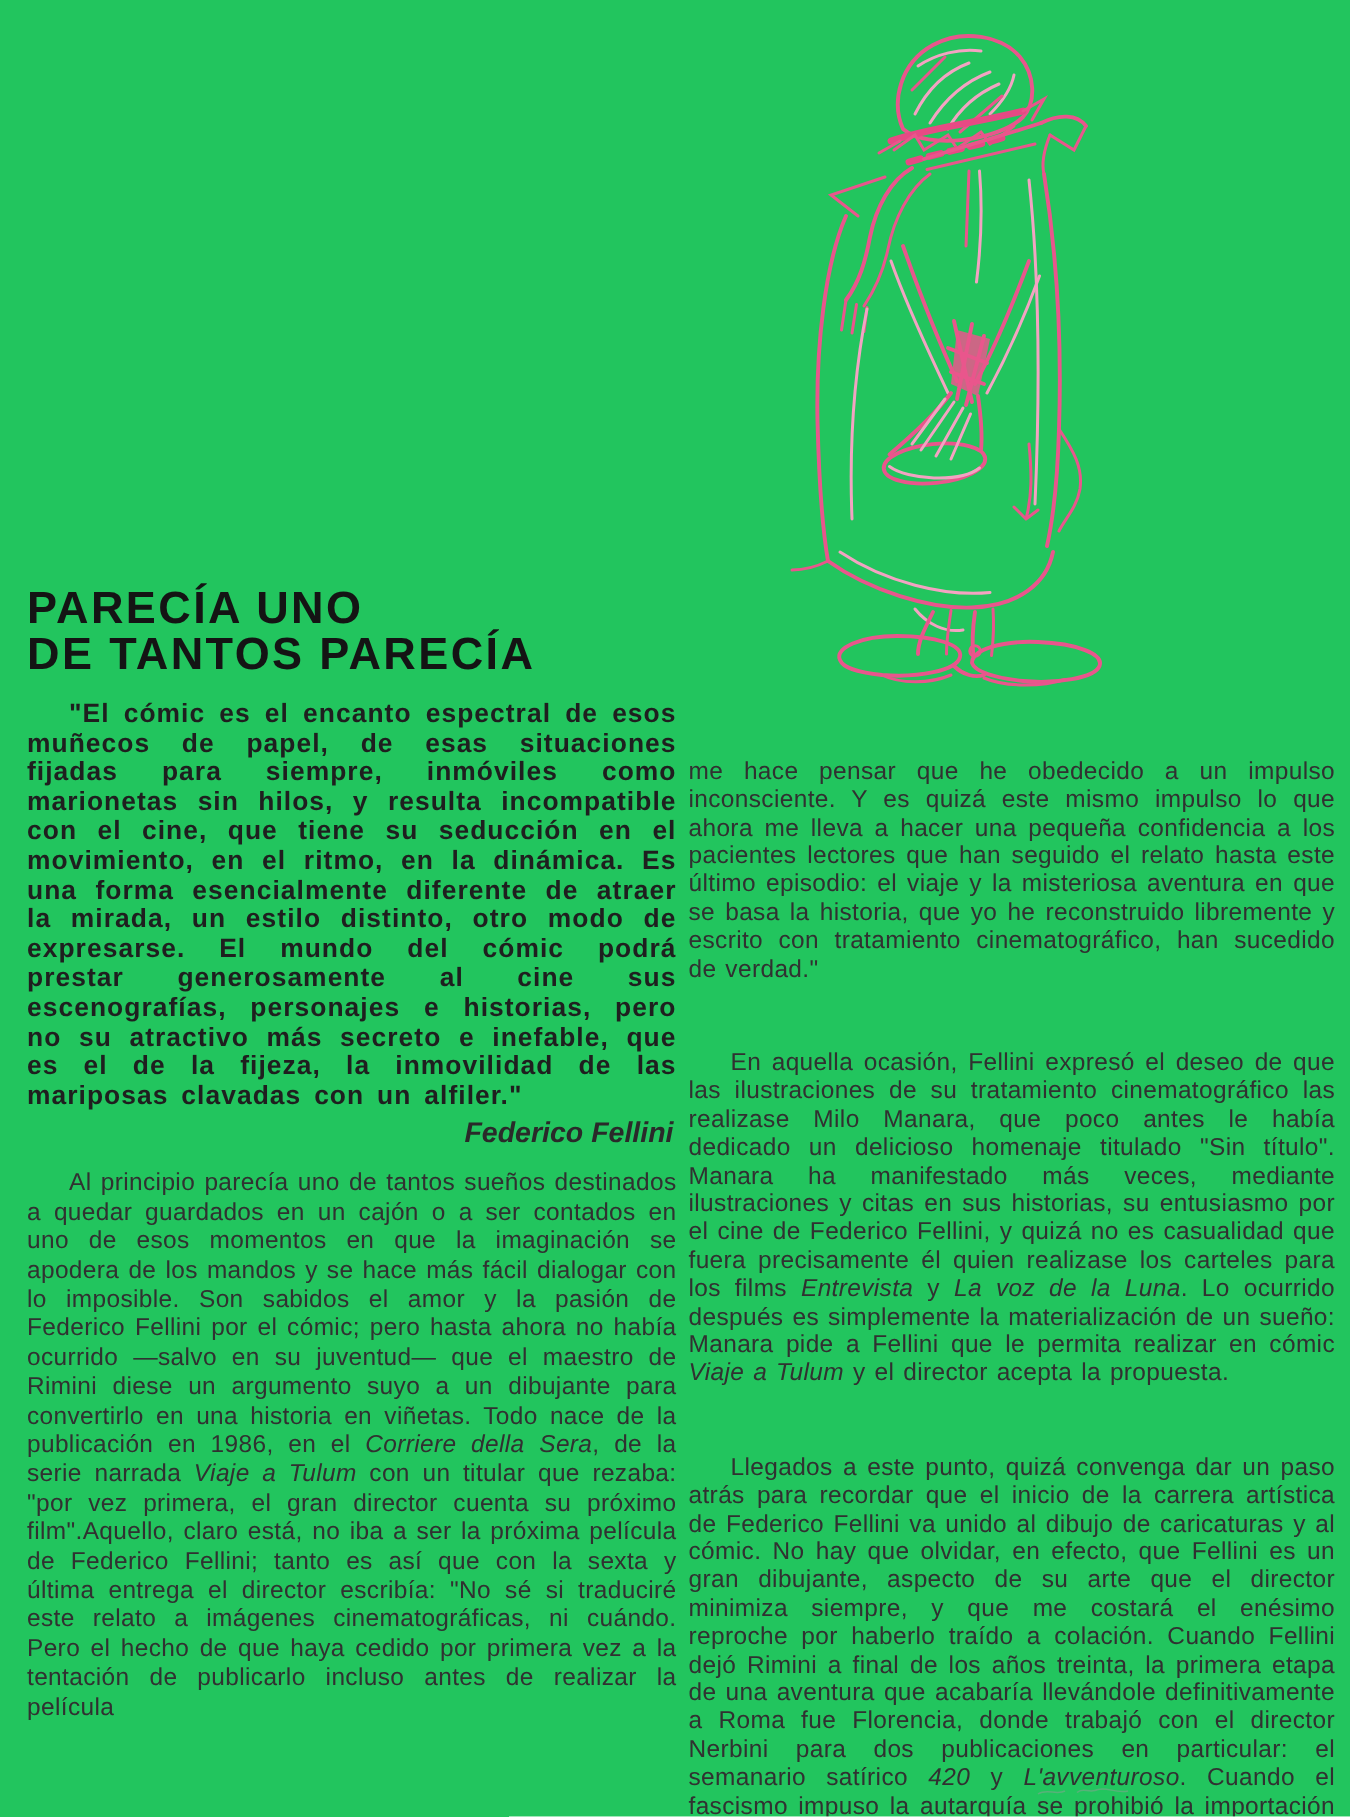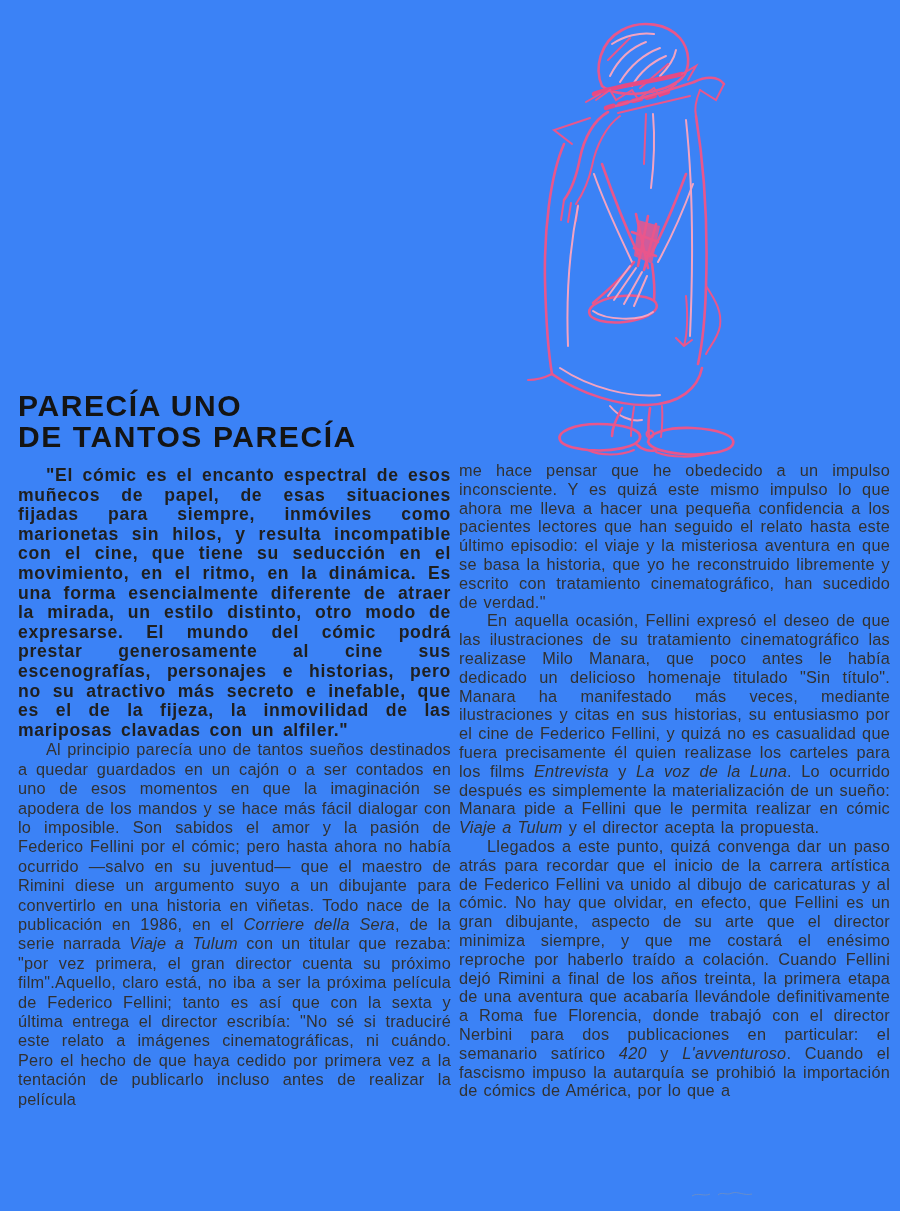--- a/index.html
+++ b/index.html
@@ -1,20 +1,20 @@
 <!DOCTYPE html>
 <html><head>
 <meta charset="utf-8">
 <style>
   html,body { margin:0; padding:0; background:#ffffff; }
   .page {
     position: relative;
     width: 900px;
     height: 1211px;
-    background: #3b82f6;
+    background: #22c55e;
     overflow: hidden;
     font-family: "Liberation Sans", sans-serif;
     color: #313131;
   }
   .sketch {
     position: absolute;
     left: 490px;
     top: 16px;
     width: 310px;
     height: 450px;
@@ -67,21 +67,21 @@
   .para {
     margin: 0;
     font-size: 16.3px;
     line-height: 19.4px;
     letter-spacing: 0.25px;
     word-spacing: 1.2px;
     text-align: justify;
     text-indent: 28px;
     color: #313131;
   }
-  .col-right .para { line-height: 18.8px; }
+  .col-right .para { line-height: 18.8px; margin-top: 44px; }
   .para.no-indent { text-indent: 0; }
   .smudge {
     position: absolute;
     left: 688px;
     top: 1188px;
     width: 70px;
     height: 12px;
     opacity: 0.45;
   }
 </style>
@@ -160,20 +160,21 @@
     <path class="s1" stroke-width="3.4" d="M146,428 C152,434 160,436 166,434"></path>
   </svg>
 
   <h1 class="headline" style="margin:0;">
     <span style="display:block;">PARECÍA UNO</span>
     <span style="display:block;">DE TANTOS PARECÍA</span>
   </h1>
 
   <div class="col-left">
     <p class="pull-quote">"El cómic es el encanto espectral de esos muñecos de papel, de esas situaciones fijadas para siempre, inmóviles como marionetas sin hilos, y resulta incompatible con el cine, que tiene su seducción en el movimiento, en el ritmo, en la dinámica. Es una forma esencialmente diferente de atraer la mirada, un estilo distinto, otro modo de expresarse. El mundo del cómic podrá prestar generosamente al cine sus escenografías, personajes e historias, pero no su atractivo más secreto e inefable, que es el de la fijeza, la inmovilidad de las mariposas clavadas con un alfiler."</p>
+    <p class="attribution">Federico Fellini</p>
     <p class="para">Al principio parecía uno de tantos sueños destinados a quedar guardados en un cajón o a ser contados en uno de esos momentos en que la imaginación se apodera de los mandos y se hace más fácil dialogar con lo imposible. Son sabidos el amor y la pasión de Federico Fellini por el cómic; pero hasta ahora no había ocurrido —salvo en su juventud— que el maestro de Rimini diese un argumento suyo a un dibujante para convertirlo en una historia en viñetas. Todo nace de la publicación en 1986, en el <i>Corriere della Sera</i>, de la serie narrada <i>Viaje a Tulum</i> con un titular que rezaba: "por vez primera, el gran director cuenta su próximo film".Aquello, claro está, no iba a ser la próxima película de Federico Fellini; tanto es así que con la sexta y última entrega el director escribía: "No sé si traduciré este relato a imágenes cinematográficas, ni cuándo. Pero el hecho de que haya cedido por primera vez a la tentación de publicarlo incluso antes de realizar la película</p>
   </div>
 
   <div class="col-right">
     <p class="para no-indent">me hace pensar que he obedecido a un impulso inconsciente. Y es quizá este mismo impulso lo que ahora me lleva a hacer una pequeña confidencia a los pacientes lectores que han seguido el relato hasta este último episodio: el viaje y la misteriosa aventura en que se basa la historia, que yo he reconstruido libremente y escrito con tratamiento cinematográfico, han sucedido de verdad."</p>
     <p class="para">En aquella ocasión, Fellini expresó el deseo de que las ilustraciones de su tratamiento cinematográfico las realizase Milo Manara, que poco antes le había dedicado un delicioso homenaje titulado "Sin título". Manara ha manifestado más veces, mediante ilustraciones y citas en sus historias, su entusiasmo por el cine de Federico Fellini, y quizá no es casualidad que fuera precisamente él quien realizase los carteles para los films <i>Entrevista</i> y <i>La voz de la Luna</i>. Lo ocurrido después es simplemente la materialización de un sueño: Manara pide a Fellini que le permita realizar en cómic <i>Viaje a Tulum</i> y el director acepta la propuesta.</p>
     <p class="para">Llegados a este punto, quizá convenga dar un paso atrás para recordar que el inicio de la carrera artística de Federico Fellini va unido al dibujo de caricaturas y al cómic. No hay que olvidar, en efecto, que Fellini es un gran dibujante, aspecto de su arte que el director minimiza siempre, y que me costará el enésimo reproche por haberlo traído a colación. Cuando Fellini dejó Rimini a final de los años treinta, la primera etapa de una aventura que acabaría llevándole definitivamente a Roma fue Florencia, donde trabajó con el director Nerbini para dos publicaciones en particular: el semanario satírico <i>420</i> y <i>L'avventuroso</i>. Cuando el fascismo impuso la autarquía se prohibió la importación de cómics de América, por lo que a</p>
   </div>
 
   <svg class="smudge" viewBox="0 0 70 12" aria-hidden="true">

